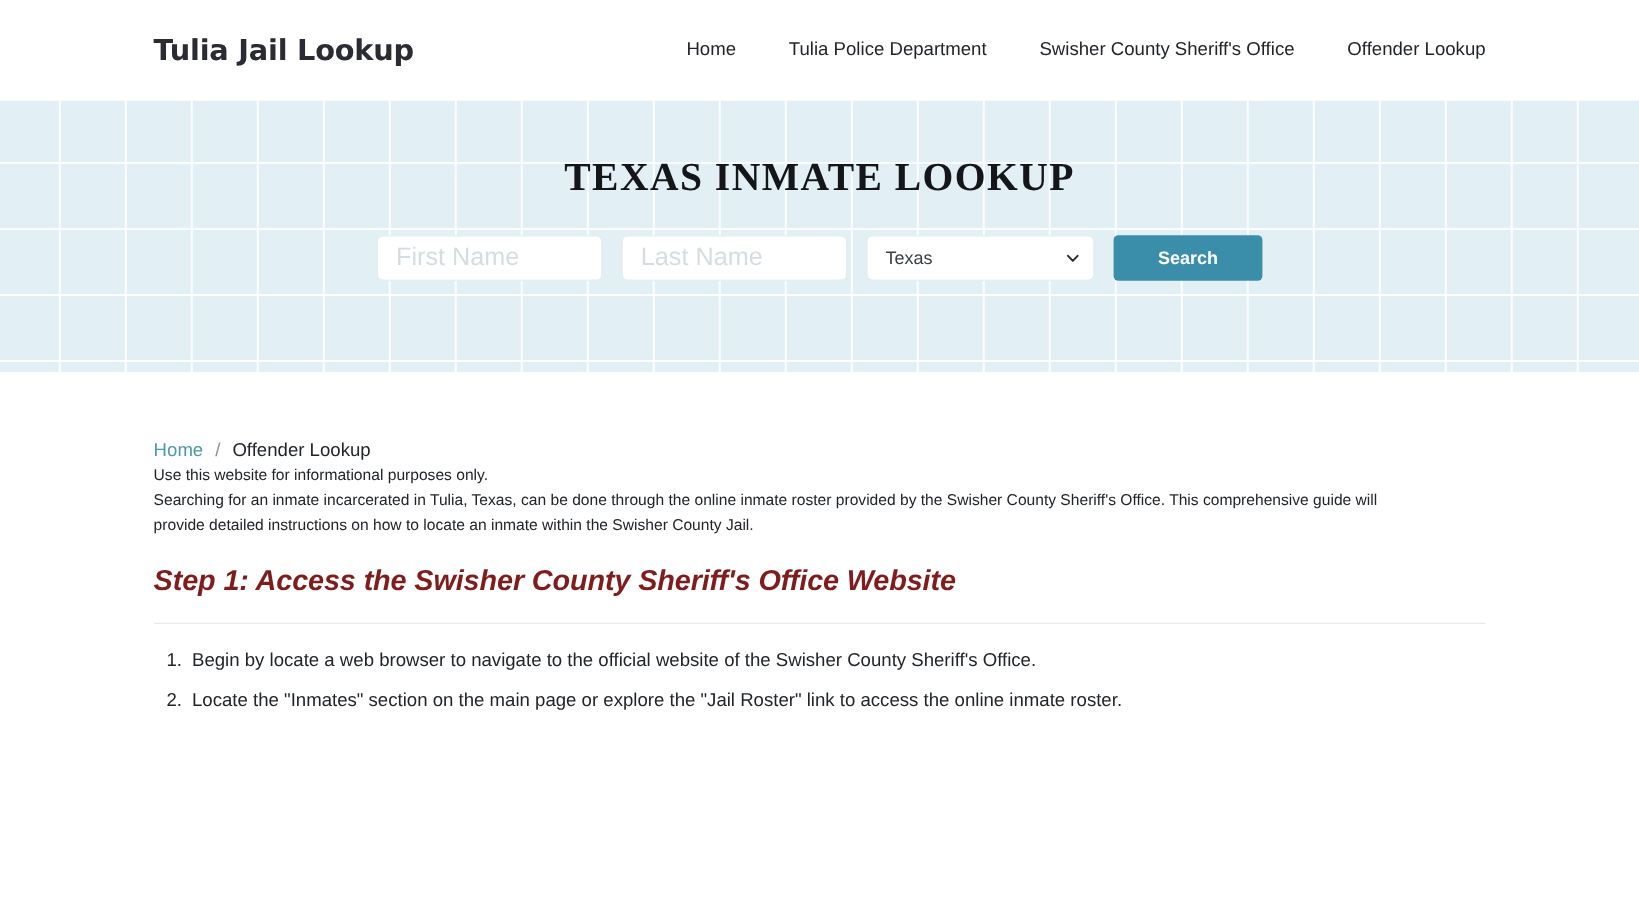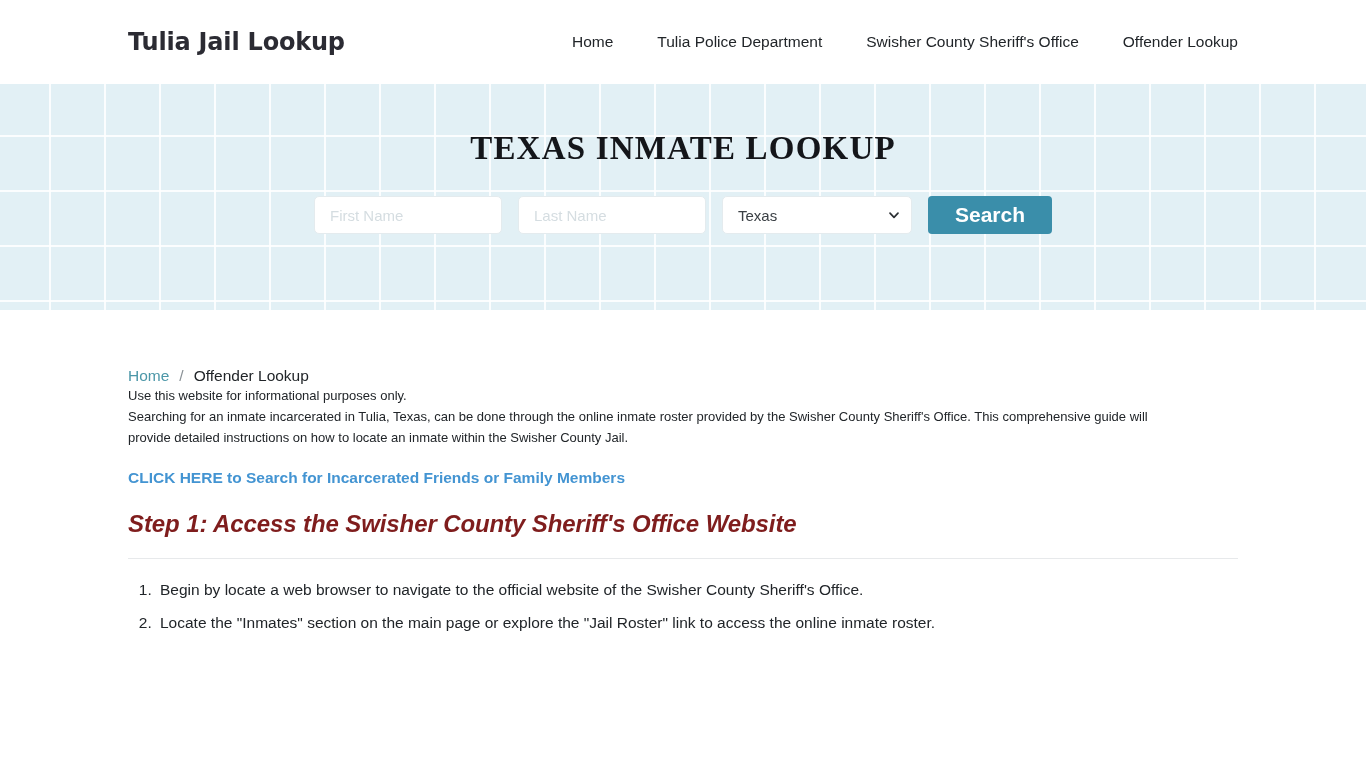--- a/index.html
+++ b/index.html
@@ -75,21 +75,21 @@
     margin-top: 29px;
     display: flex;
     align-items: center;
     gap: 16px;
   }
   .field {
     height: 38px;
     border: 1px solid #e4ebee;
     border-radius: 5px;
     background: #ffffff;
-    font-size: 15px;
+    font-size: 21px;
     font-family: "Liberation Sans", sans-serif;
     color: #3b82f6;
     padding: 0 15px;
     outline: none;
   }
   .field::placeholder { color: #d5dde1; }
   #first-name, #last-name { width: 188px; }
   .select-wrap { position: relative; }
   #state-select {
     width: 190px;
@@ -113,21 +113,21 @@
     width: 12px; height: 12px;
     display: block;
   }
   .search-btn {
     width: 124px;
     height: 38px;
     background: #3a8eaa;
     color: #ffffff;
     border: none;
     border-radius: 4px;
-    font-size: 21px;
+    font-size: 15px;
     font-weight: 600;
     font-family: "Liberation Sans", sans-serif;
     cursor: pointer;
   }
 
   
   .content {
     padding: 0 128px;
   }
   .breadcrumb {
@@ -232,21 +232,20 @@
     <a href="#">Home</a>
     <span class="sep">/</span>
     <span>Offender Lookup</span>
   </div>
 
 
   <p class="body-text p-intro">Use this website for informational purposes only.</p>
 
   <p class="body-text p-main">Searching for an inmate incarcerated in Tulia, Texas, can be done through the online inmate roster provided by the Swisher County Sheriff's Office. This comprehensive guide will provide detailed instructions on how to locate an inmate within the Swisher County Jail.</p>
 
-  <a class="cta-link" href="#">CLICK HERE to Search for Incarcerated Friends or Family Members</a>
 
   <h2 class="step-title">Step 1: Access the Swisher County Sheriff's Office Website</h2>
 
   <hr class="rule">
 
   <ol class="steps">
     <li>Begin by locate a web browser to navigate to the official website of the Swisher County Sheriff's Office.</li>
     <li>Locate the "Inmates" section on the main page or explore the "Jail Roster" link to access the online inmate roster.</li>
   </ol>
 

